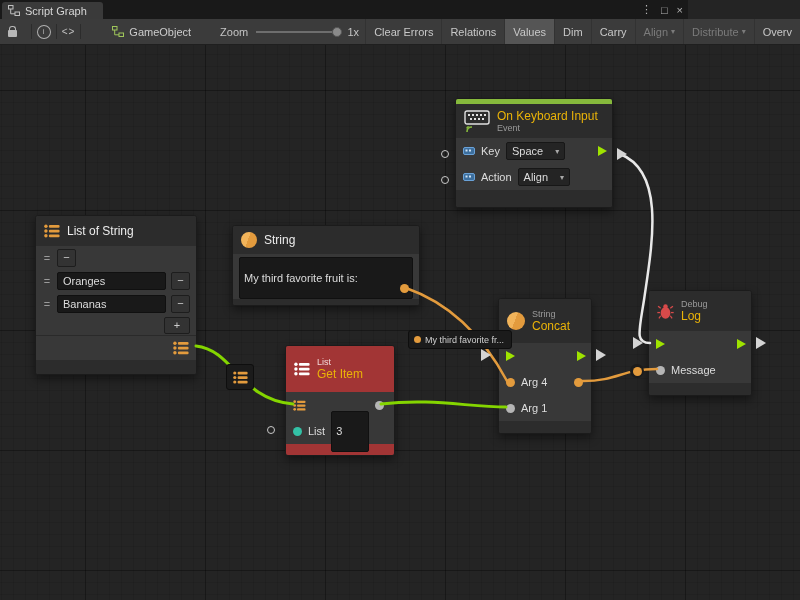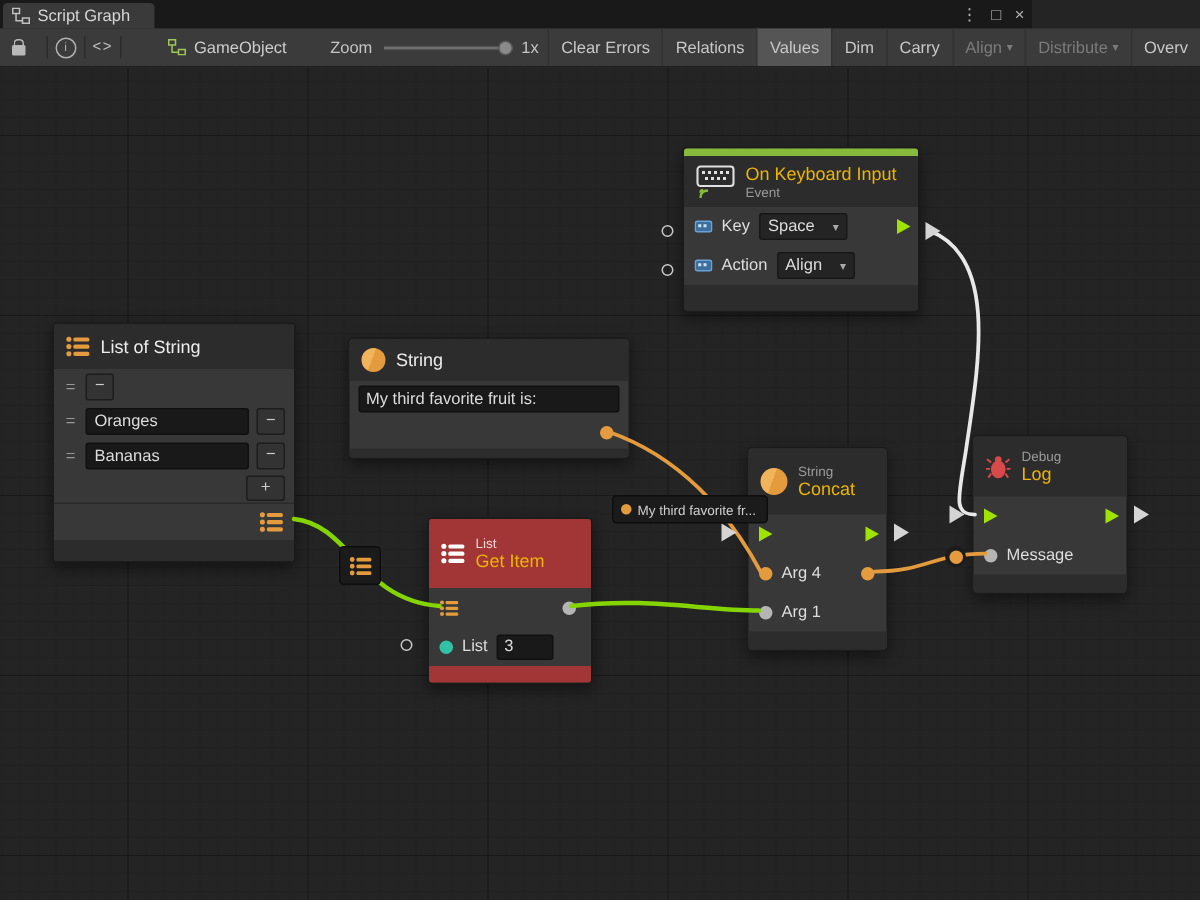--- a/index.html
+++ b/index.html
@@ -54,21 +54,21 @@
   .nrow{display:flex;align-items:center;gap:6px;padding:0 7px;height:26px;position:relative;box-sizing:border-box;}
   .dot{width:9px;height:9px;border-radius:50%;flex:0 0 9px;}
   .dot.orange{background:#e39b3d;}
   .dot.gray{background:#b5b5b5;}
   .dot.teal{background:#33c1a6;}
   .farrow{width:0;height:0;border-left:9px solid #9fe300;border-top:5px solid transparent;border-bottom:5px solid transparent;}
   .farrow.right{position:absolute;right:5px;}
   .dd{background:#242424;border:1px solid #171717;border-radius:2px;height:16px;display:flex;align-items:center;gap:12px;
       padding:0 5px;font-size:11px;color:#dcdcdc;}
   .dd .caret{font-size:8px;color:#a8a8a8;}
-  .field{background:#191919;border:1px solid #101010;border-radius:2px;height:15px;line-height:15px;padding:0 4px;
+  .field{background:#191919;border:1px solid #101010;border-radius:2px;height:15px;line-height:15px;padding:12px 4px;
          font-size:11px;color:#dcdcdc;box-sizing:content-box;}
   .port-circle{position:absolute;width:8px;height:8px;border:1.5px solid #c9c9c9;border-radius:50%;z-index:3;background:transparent;box-sizing:border-box;}
   .tri{position:absolute;width:0;height:0;border-left:10px solid #d4d4d4;border-top:6px solid transparent;border-bottom:6px solid transparent;z-index:4;}
 
   
   .lrow{display:flex;align-items:center;gap:5px;padding:0 6px;height:23px;}
   .handle{color:#9a9a9a;font-size:11px;width:10px;text-align:center;}
   .lfield{flex:1;background:#191919;border:1px solid #101010;border-radius:2px;height:16px;line-height:16px;padding:0 5px;color:#dcdcdc;}
   .sqbtn{background:#333333;border:1px solid #1d1d1d;border-radius:2px;color:#cccccc;text-align:center;}
   .lminus{width:17px;height:16px;line-height:15px;flex:0 0 17px;}

